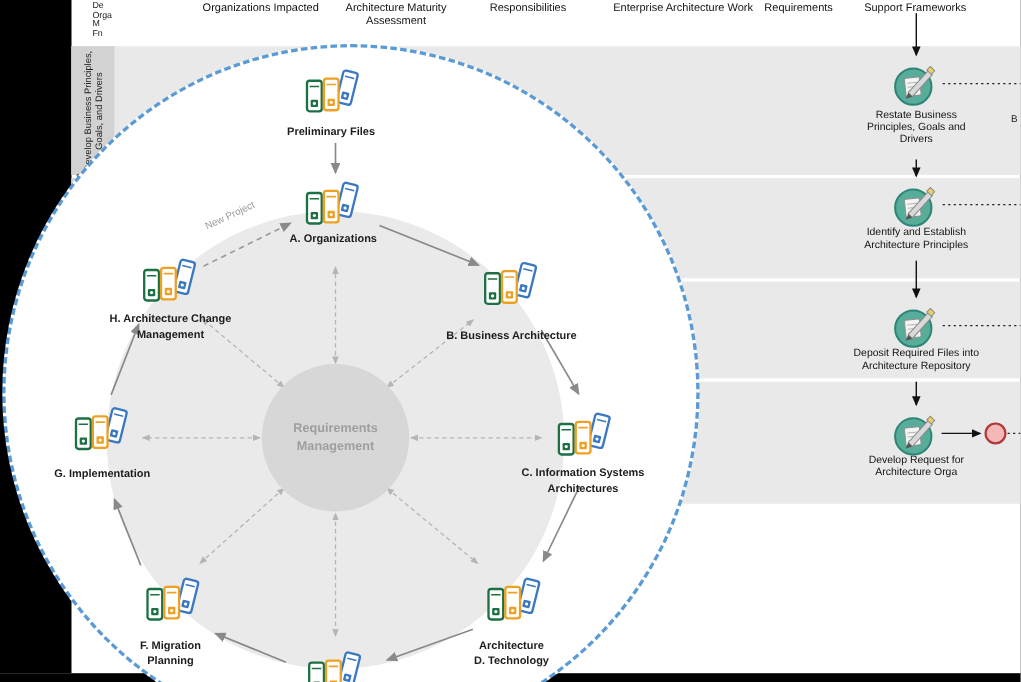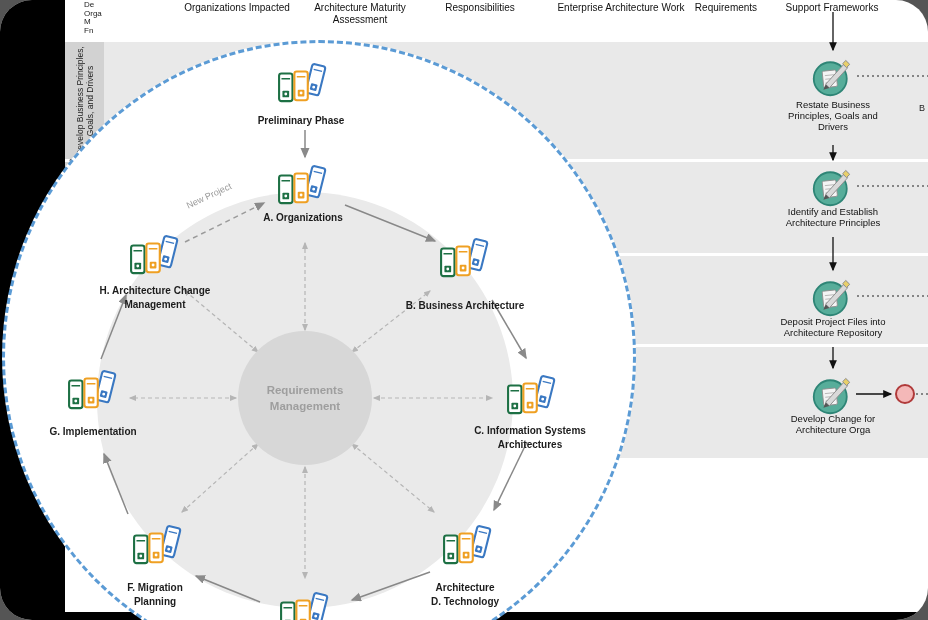--- a/index.html
+++ b/index.html
@@ -1,17 +1,17 @@
 <!DOCTYPE html>
 <html><head>
 <meta charset="utf-8">
 <style>
   html,body{margin:0;padding:0;background:#555;}
   .stage{position:relative;width:928px;height:620px;background:#fff;overflow:hidden;
-         font-family:"Liberation Sans",sans-serif;color:#111;border-radius:32px;}
+         font-family:"Liberation Sans",sans-serif;color:#111;}
   .black-left{position:absolute;left:0;top:0;width:65px;height:612px;background:#000;z-index:1;}
   .black-bottom{position:absolute;left:0;top:612px;width:928px;height:8px;background:#000;z-index:2;}
   .lane-row{position:absolute;left:65px;right:0;background:#e9e9e9;z-index:1;}
   .lane-strip{position:absolute;left:65px;width:39px;background:#d2d2d2;z-index:2;}
   .lane-strip .rot{position:absolute;left:50%;top:50%;width:112px;
        transform:translate(-50%,-50%) rotate(-90deg);font-size:8.5px;line-height:10px;
        text-align:center;color:#222;}
   .frag{position:absolute;font-size:8px;line-height:8.5px;color:#222;z-index:3;}
   .col-head{position:absolute;top:2px;font-size:10px;line-height:12px;color:#111;
        text-align:center;z-index:3;}
@@ -140,31 +140,31 @@
     <div>Identify and Establish</div>
     <div>Architecture Principles</div>
   </div>
 
   <div class="task" style="left:811px;top:274px">
     <svg width="44" height="44" viewBox="0 0 48 48">
         <use href="#taskicon"></use>
       </svg>
   </div>
   <div class="task-label" style="left:758px;top:316px">
-    <div>Deposit Project Files into</div>
+    <div>Deposit Required Files into</div>
     <div>Architecture Repository</div>
   </div>
 
   <div class="task" style="left:811px;top:372px">
     <svg width="44" height="44" viewBox="0 0 48 48">
         <use href="#taskicon"></use>
       </svg>
   </div>
   <div class="task-label" style="left:758px;top:413px">
-    <div>Develop Change for</div>
+    <div>Develop Request for</div>
     <div>Architecture Orga</div>
   </div>
 
   <div class="event" style="left:895px;top:384px"></div>
 
   <div class="frag" style="left:919px;top:104px;font-size:9px">B</div>
 
   <div class="adm-overlay">
 
     <div class="wheel"></div>
@@ -229,21 +229,21 @@
         <use href="#binders"></use>
       </svg>
     <svg class="binders-svg" style="left:61px;top:325px" width="54" height="44" viewBox="0 0 54 46">
         <use href="#binders"></use>
       </svg>
     <svg class="binders-svg" style="left:123px;top:190px" width="54" height="44" viewBox="0 0 54 46">
         <use href="#binders"></use>
       </svg>
 
     <div class="phase-label" style="left:211px;top:71px">
-      <div>Preliminary Phase</div>
+      <div>Preliminary Files</div>
     </div>
     <div class="phase-label" style="left:213px;top:168px">
       <div>A. Organizations</div>
     </div>
     <div class="phase-label" style="left:440px;top:381px">
       <div>C. Information Systems</div>
       <div>Architectures</div>
     </div>
     <div class="phase-label" style="left:375px;top:256px">
       <div>B. Business Architecture</div>

